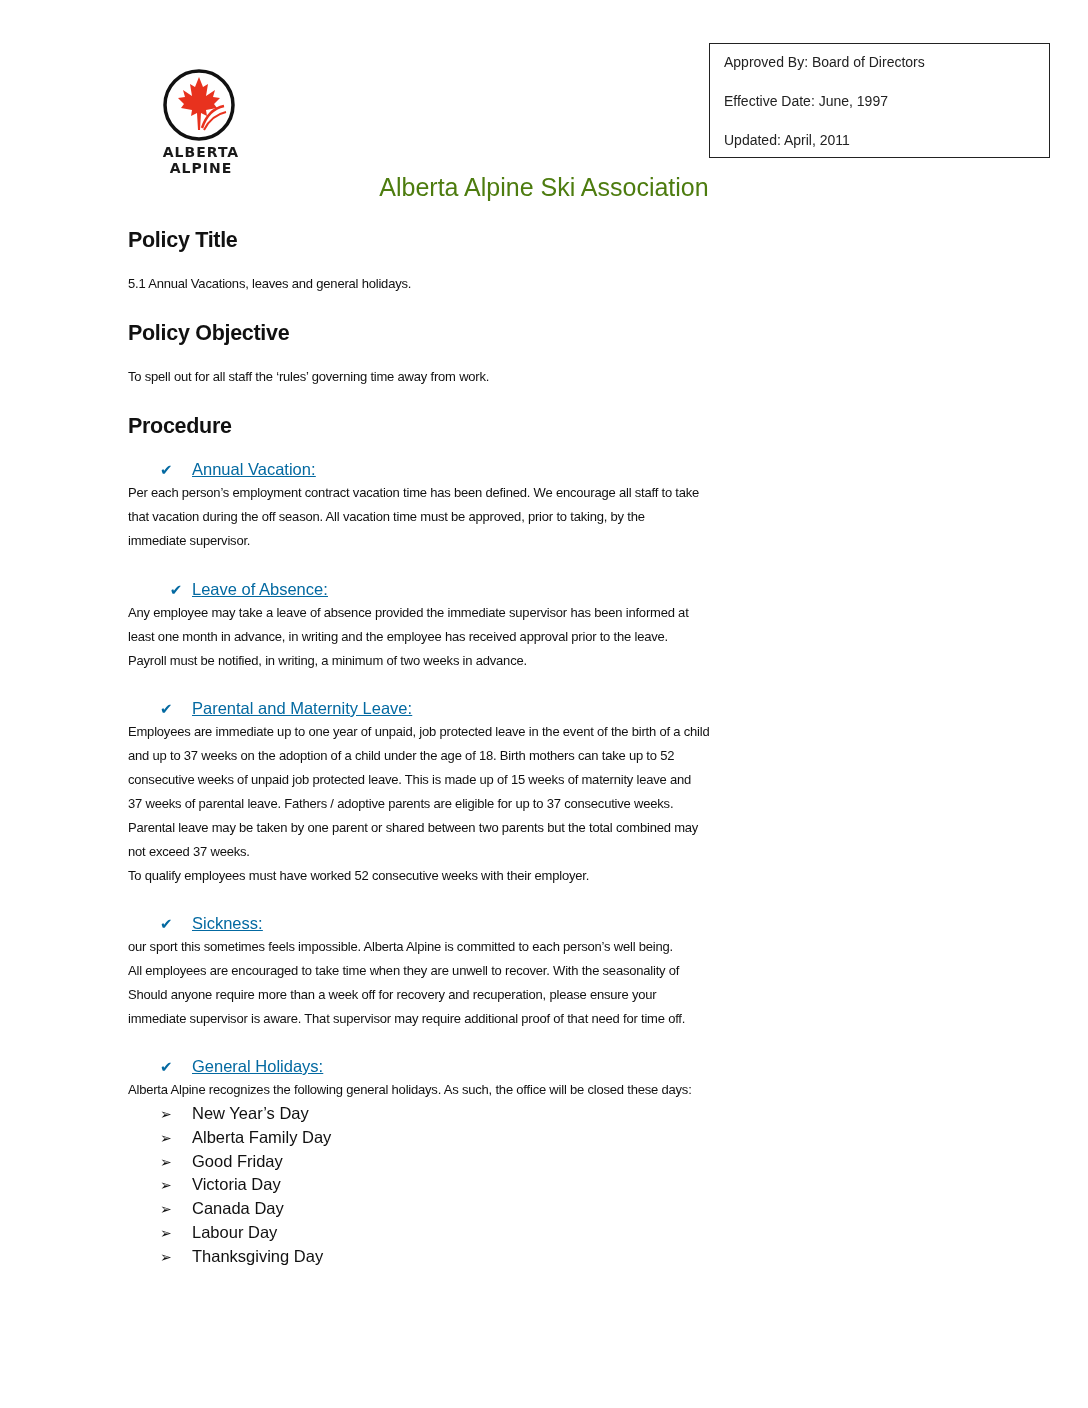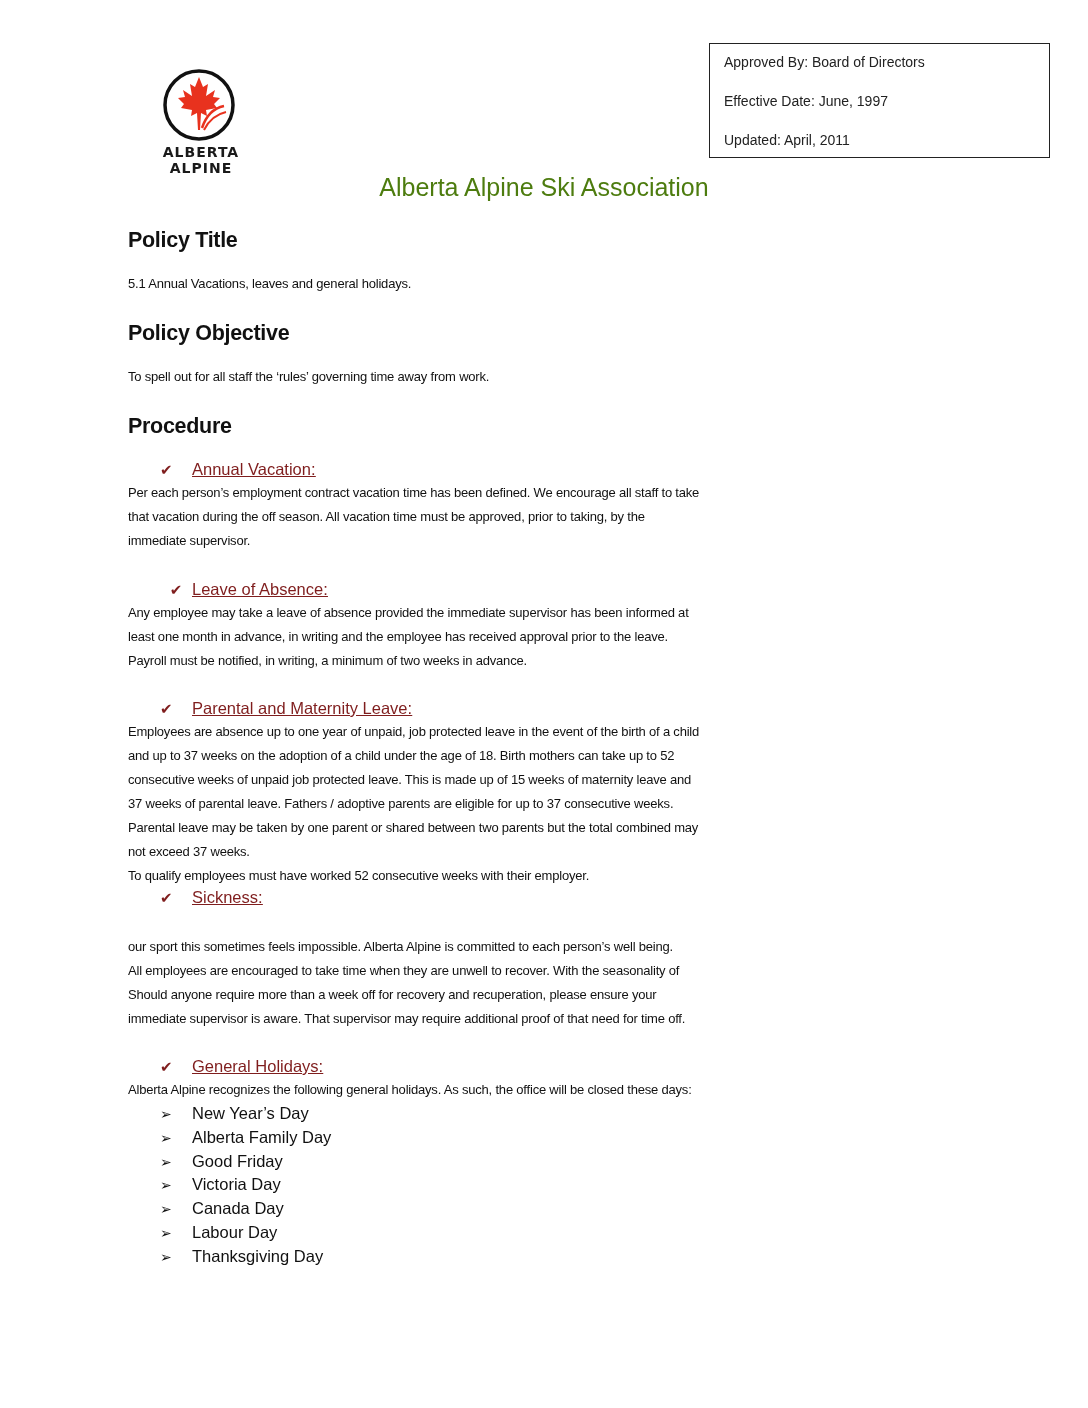--- a/index.html
+++ b/index.html
@@ -32,21 +32,21 @@
     font-size: 25px; color: #4d7c0f;
   }
 
   .h {
     position: absolute; left: 128px; font-size: 21.5px; font-weight: bold; color: #111; letter-spacing: -0.3px;
   }
   .p {
     position: absolute; left: 128px; width: 840px; font-size: 13px; line-height: 24px; color: #111; letter-spacing: -0.2px;
   }
   .sub {
-    position: absolute; left: 160px; font-size: 16.5px; line-height: 24px; color: #7f1d1d; text-decoration: underline;
+    position: absolute; left: 160px; font-size: 16.5px; line-height: 24px; color: #0369a1; text-decoration: underline;
   }
   .sub .check { display: inline-block; width: 32px; font-size: 15px; }
   .sub .lbl { text-decoration: underline; }
 
   .holiday-list { position: absolute; left: 160px; top: 1101px; margin: 0; padding: 0; list-style: none; }
   .holiday-list li { height: 23.8px; line-height: 24px; font-size: 16.5px; }
   .holiday-list .arrow { display: inline-block; width: 32px; font-size: 14px; }
 </style>
 </head>
 <body>
@@ -94,30 +94,30 @@
   <div class="p" style="top:601px;">
     <div>Any employee may take a leave of absence provided the immediate supervisor has been informed at</div>
     <div>least one month in advance, in writing and the employee has received approval prior to the leave.</div>
     <div>Payroll must be notified, in writing, a minimum of two weeks in advance.</div>
   </div>
 
   <div class="sub" style="top:696px;">
     <span class="check">✔</span><span class="lbl">Parental and Maternity Leave:</span>
   </div>
   <div class="p" style="top:720px;">
-    <div>Employees are absence up to one year of unpaid, job protected leave in the event of the birth of a child</div>
+    <div>Employees are immediate up to one year of unpaid, job protected leave in the event of the birth of a child</div>
     <div>and up to 37 weeks on the adoption of a child under the age of 18.  Birth mothers can take up to 52</div>
     <div>consecutive weeks of unpaid job protected leave.  This is made up of 15 weeks of maternity leave and</div>
     <div>37 weeks of parental leave.  Fathers / adoptive parents are eligible for up to 37 consecutive weeks.</div>
     <div>Parental leave may be taken by one parent or shared between two parents but the total combined may</div>
     <div>not exceed 37 weeks.</div>
     <div>To qualify employees must have worked 52 consecutive weeks with their employer.</div>
   </div>
 
-  <div class="sub" style="top:885px;">
+  <div class="sub" style="top:911px;">
     <span class="check">✔</span><span class="lbl">Sickness:</span>
   </div>
   <div class="p" style="top:935px;">
     <div>our sport this sometimes feels impossible.  Alberta Alpine is committed to each person’s well being.</div>
     <div>All employees are encouraged to take time when they are unwell to recover.  With the seasonality of</div>
     <div>Should anyone require more than a week off for recovery and recuperation, please ensure your</div>
     <div>immediate supervisor is aware.  That supervisor may require additional proof of that need for time off.</div>
   </div>
 
   <div class="sub" style="top:1054px;">

